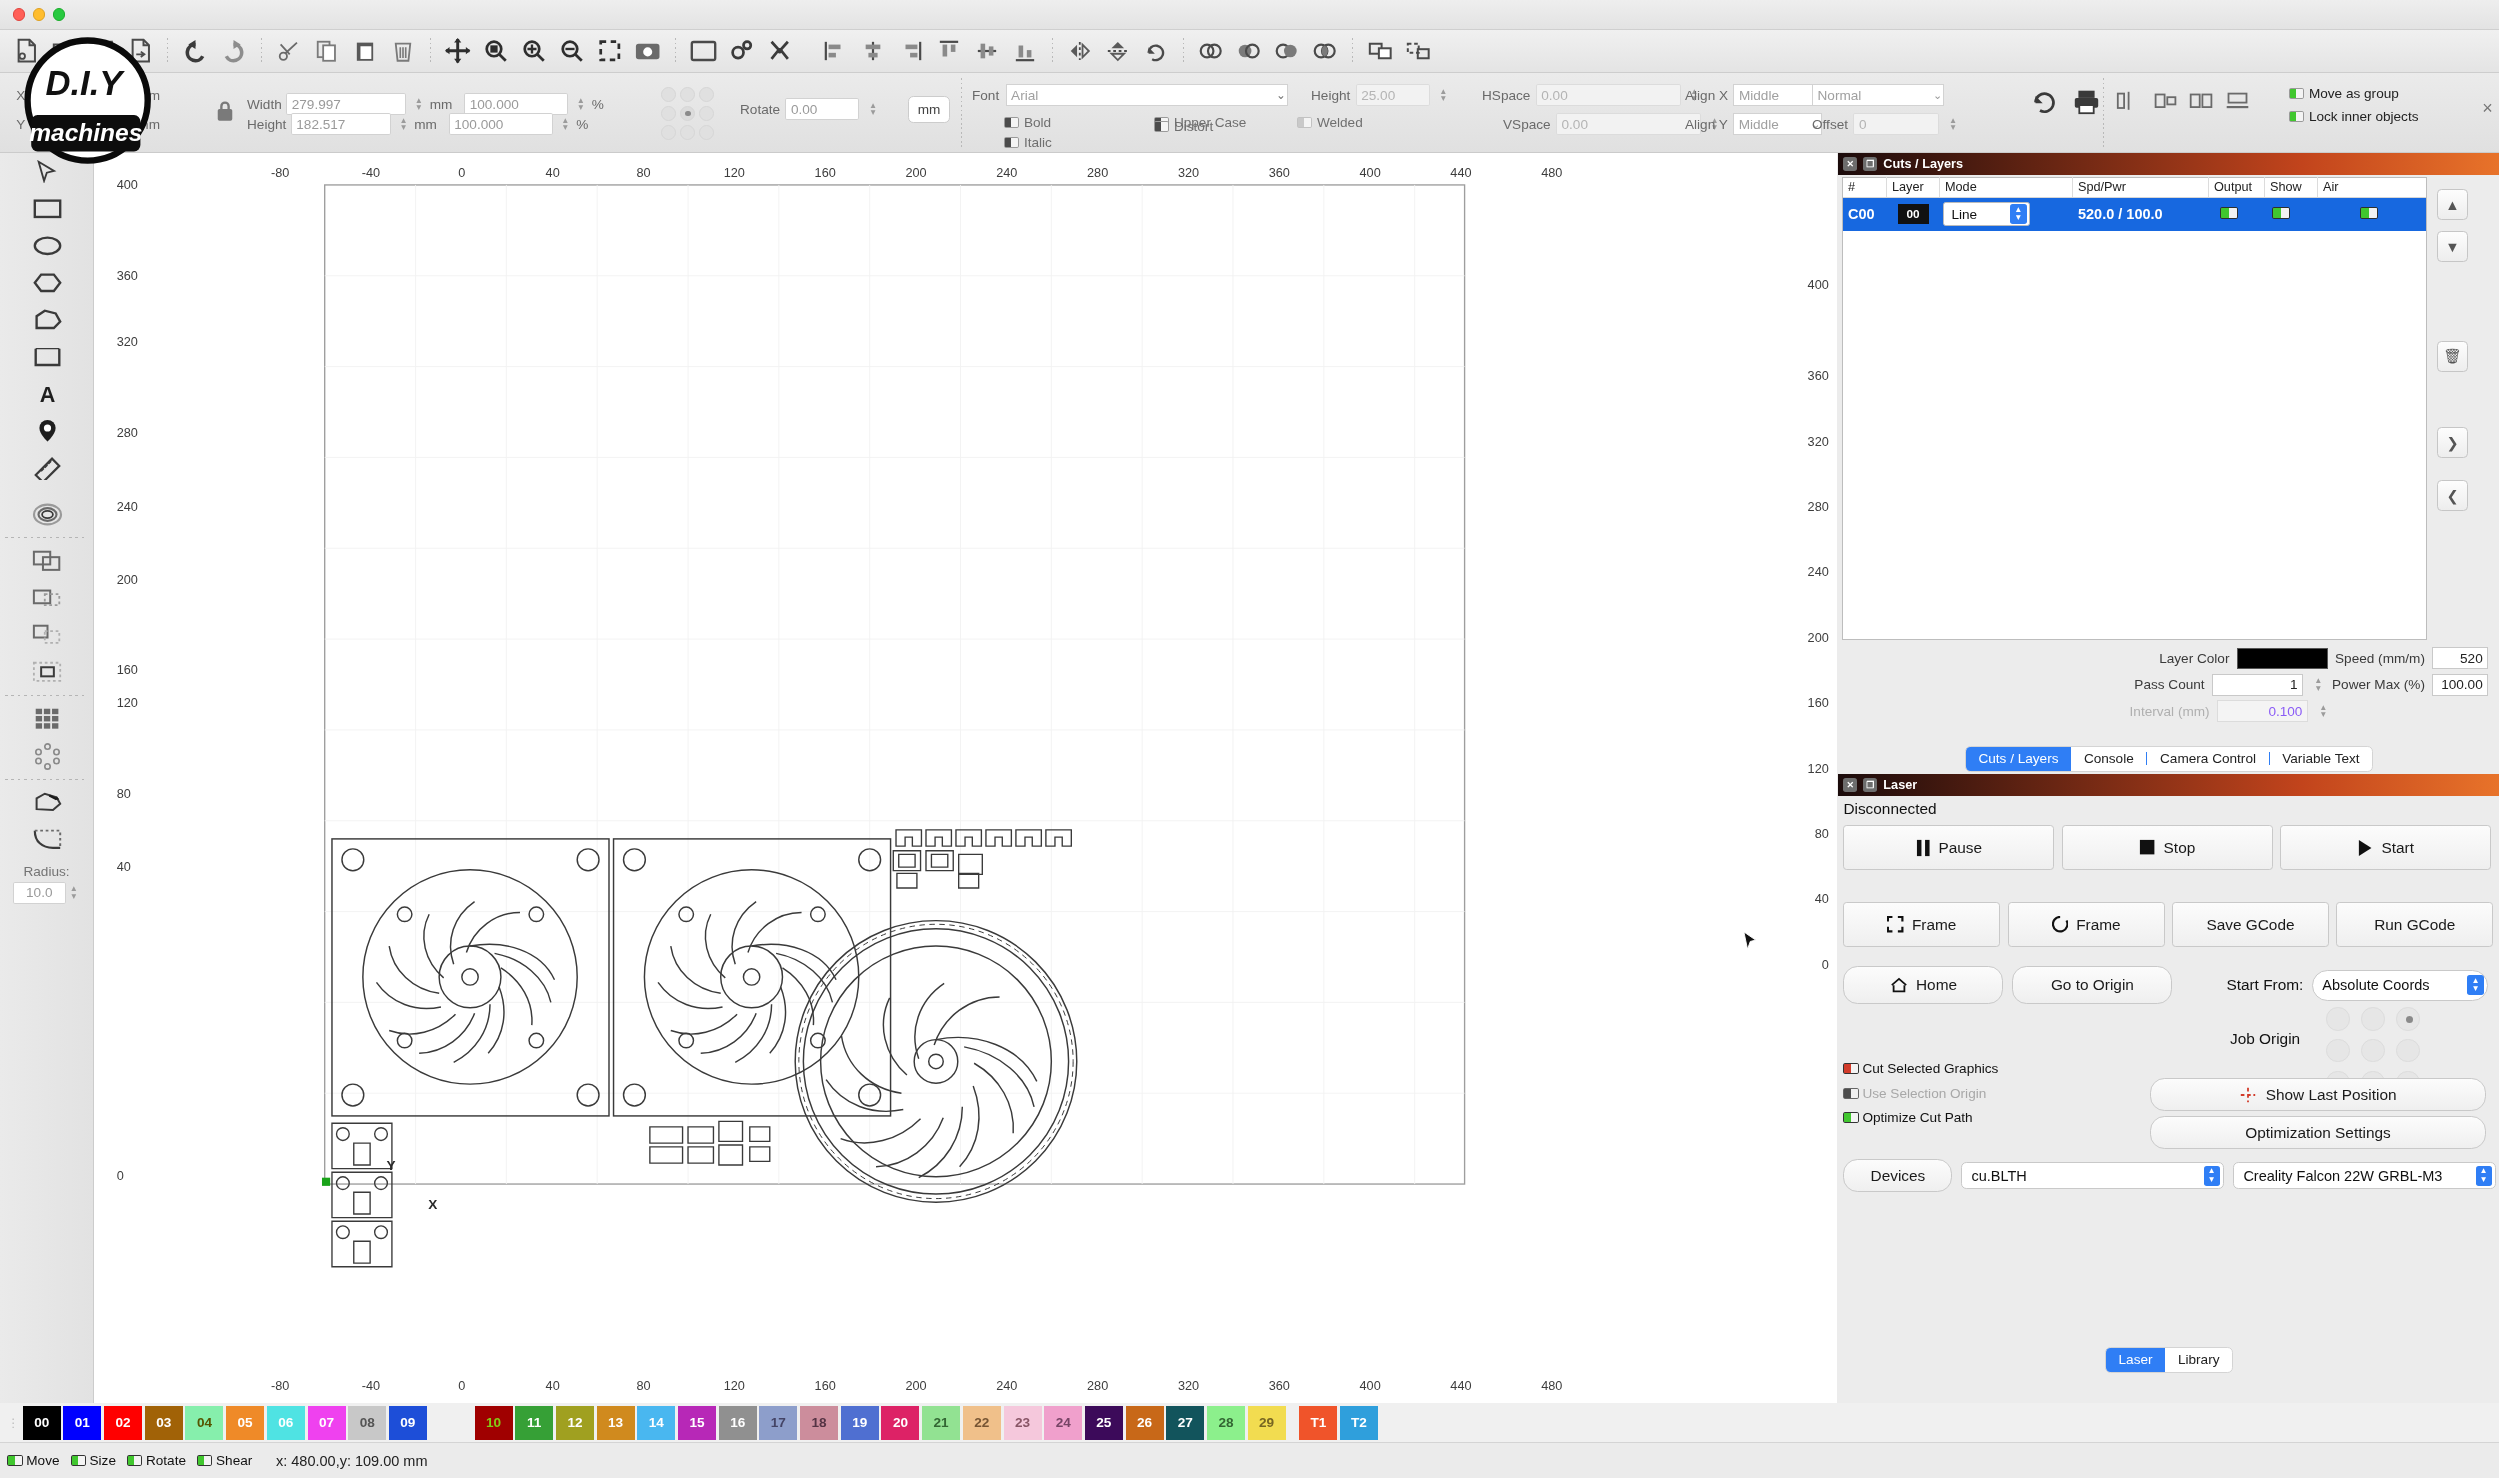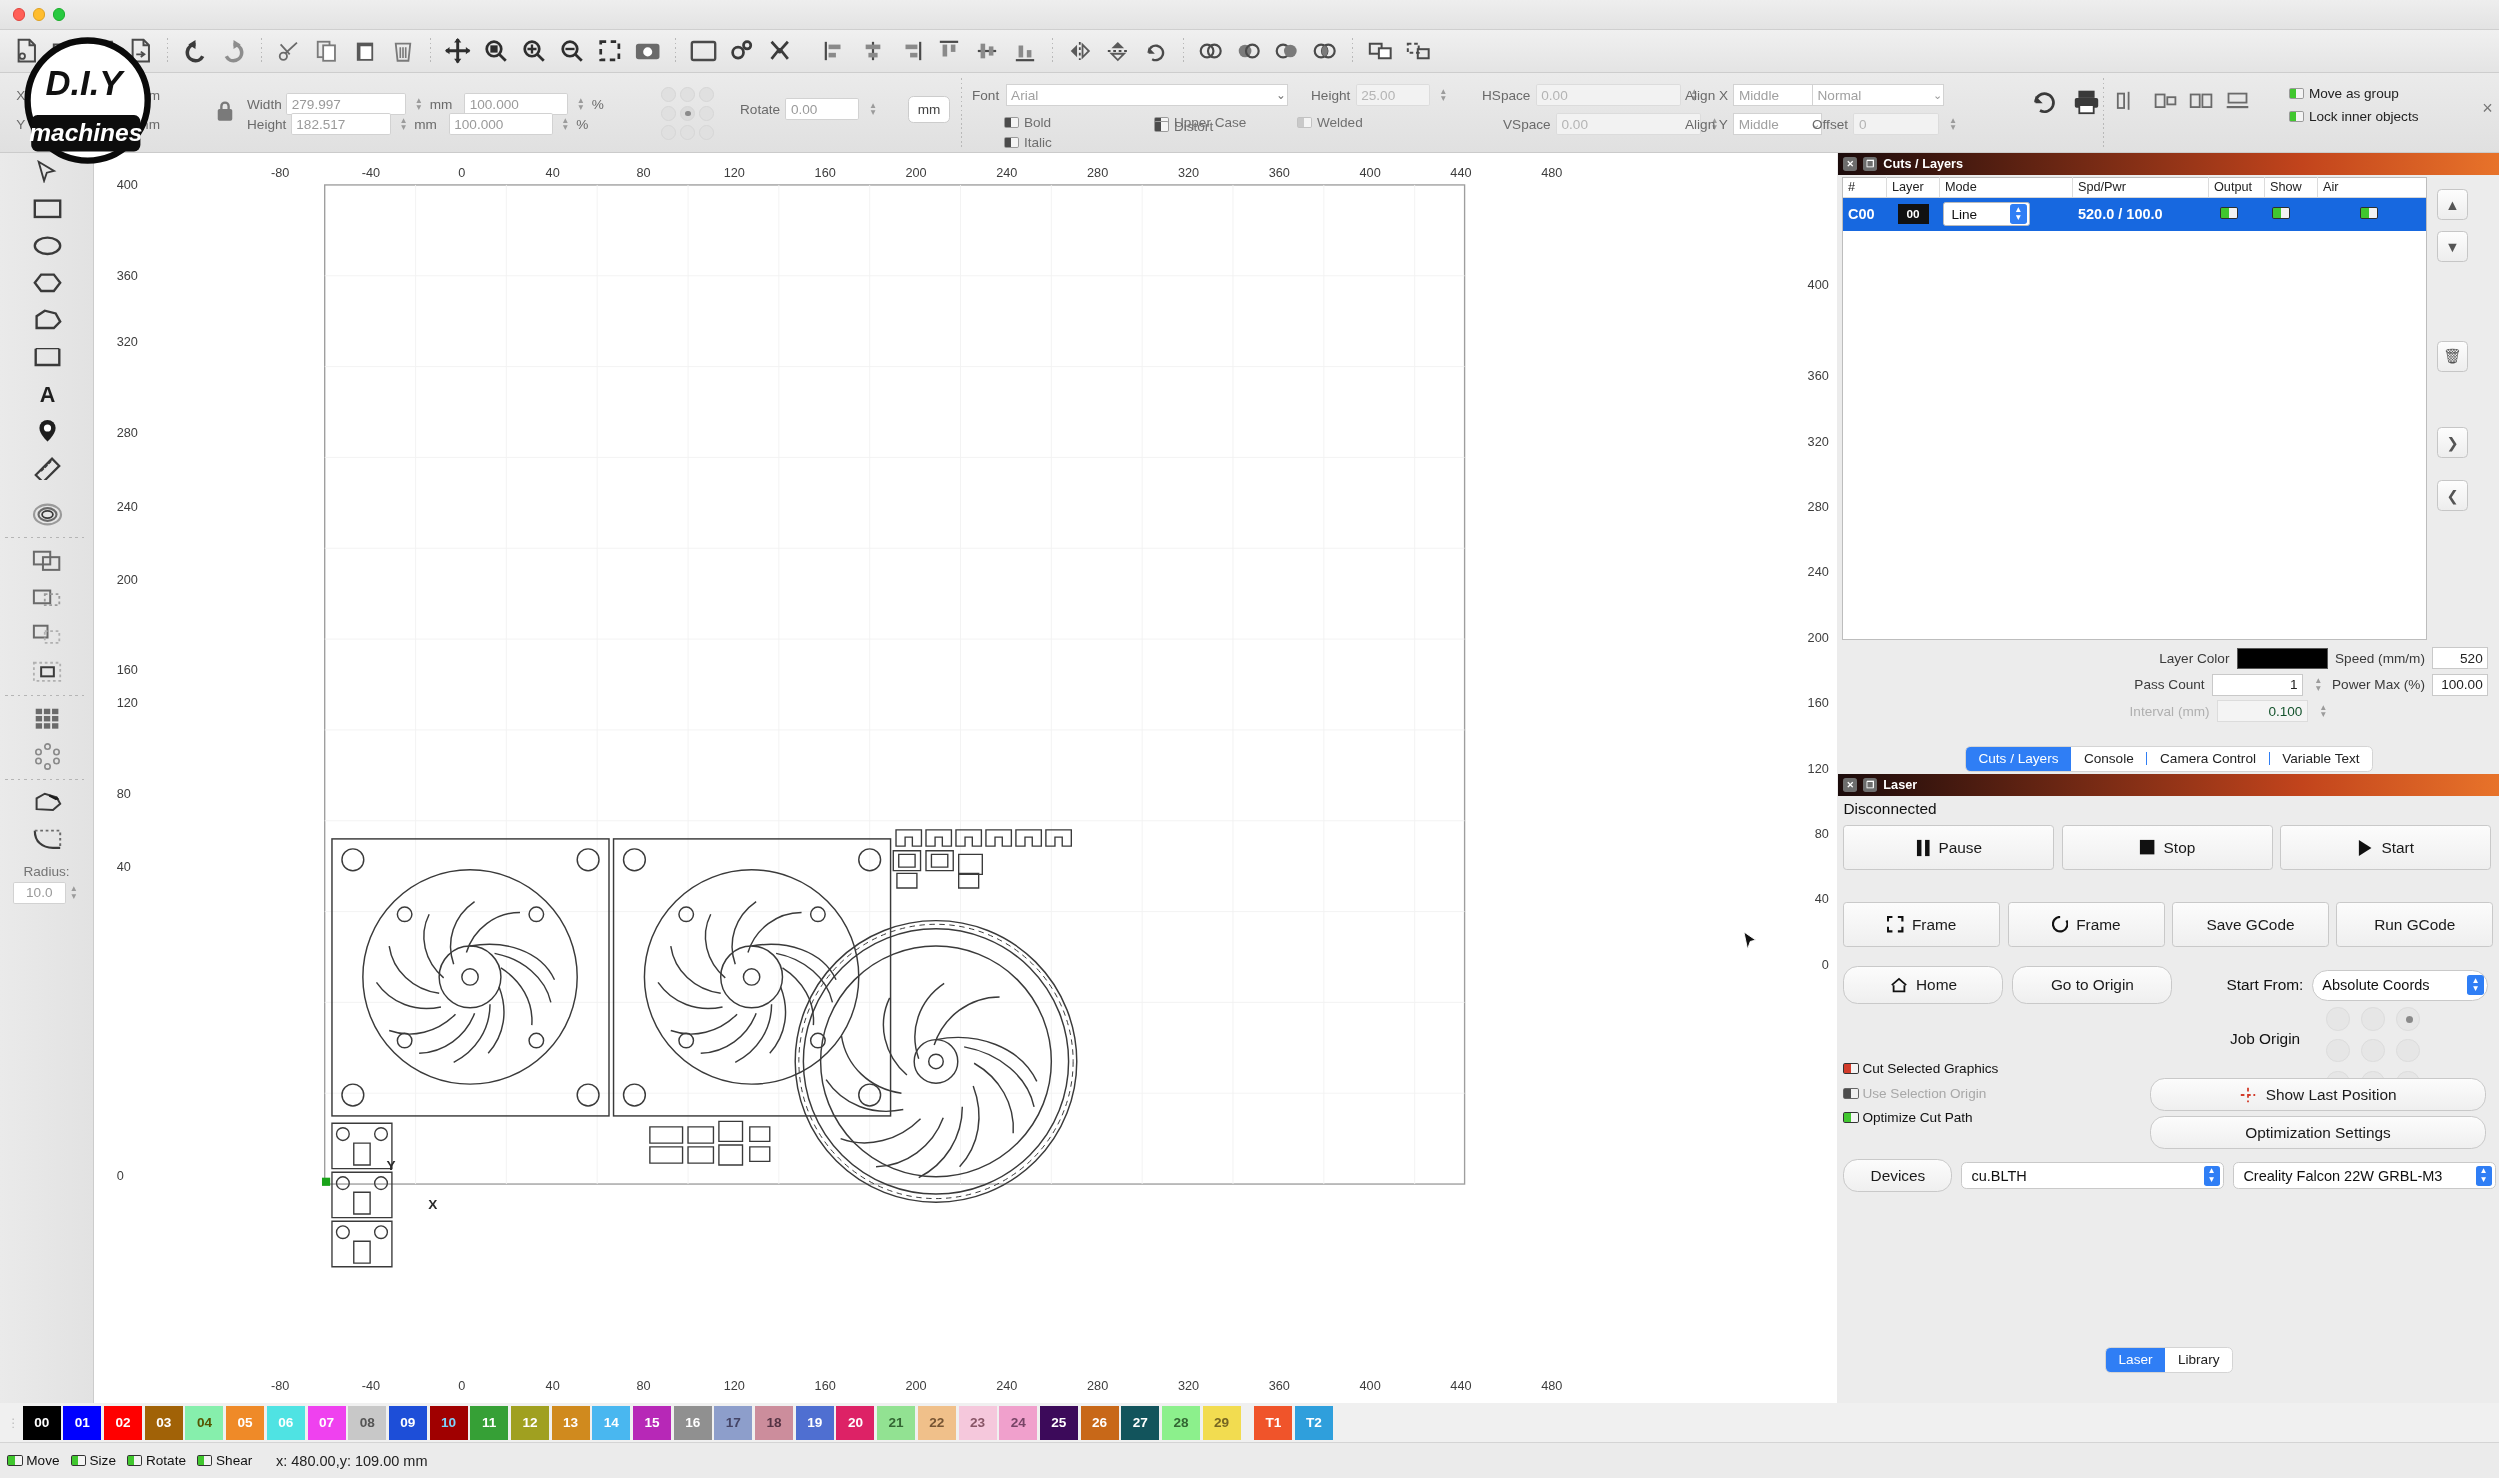--- a/index.html
+++ b/index.html
@@ -986,21 +986,21 @@
       <div class="settrow">
         <span>Pass Count</span>
         <span class="numfld" style="width:91px">1</span>
         <span class="spin">▲<br>▼</span>
         <span>Power Max (%)</span>
         <span class="numfld" style="width:56px">100.00</span>
         <span class="spin">▲<br>▼</span>
       </div>
       <div class="settrow" style="color:#b0b0b0">
         <span>Interval (mm)</span>
-        <span class="numfld" style="width:91px;color:#14532d;background:#f4f4f4;border-color:#dcdcdc;">0.100</span>
+        <span class="numfld" style="width:91px;color:#8b5cf6;background:#f4f4f4;border-color:#dcdcdc;">0.100</span>
         <span class="spin">▲<br>▼</span>
         <span style="width:173px"></span>
       </div>
     </div>
 
     <div class="tabbar" style="position:absolute;left:0;top:589px;width:662px;">
       <div class="tabs">
         <div class="tab active">Cuts / Layers</div>
         <div class="tab">Console</div>
         <div class="tabdiv"></div>
@@ -1135,21 +1135,21 @@
         <div class="pc" style="background: rgb(0, 0, 0); color: rgb(255, 255, 255);">00</div>
         <div class="pc" style="background: rgb(0, 0, 255); color: rgb(255, 255, 255);">01</div>
         <div class="pc" style="background: rgb(255, 0, 0); color: rgb(255, 255, 255);">02</div>
         <div class="pc" style="background: #a16207; color: rgb(255, 255, 255);">03</div>
         <div class="pc" style="background: #86efac; color: rgb(85, 85, 0);">04</div>
         <div class="pc" style="background: rgb(239, 138, 40); color: rgb(255, 255, 255);">05</div>
         <div class="pc" style="background: rgb(79, 227, 227); color: rgb(255, 255, 255);">06</div>
         <div class="pc" style="background: rgb(239, 65, 239); color: rgb(255, 255, 255);">07</div>
         <div class="pc" style="background: rgb(200, 200, 200); color: rgb(85, 85, 85);">08</div>
         <div class="pc" style="background: #1d4ed8; color: rgb(255, 255, 255); text-align: right;">09</div>
-        <div class="pc" style="background: rgb(160, 0, 0); color: #7dd3fc;">10</div>
+        <div class="pc" style="background: rgb(160, 0, 0); color: #84cc16; margin-left: 45px;">10</div>
         <div class="pc" style="background: rgb(54, 160, 54); color: rgb(255, 255, 255);">11</div>
         <div class="pc" style="background: rgb(160, 160, 32); color: rgb(255, 255, 255);">12</div>
         <div class="pc" style="background: rgb(208, 138, 30); color: rgb(255, 255, 255);">13</div>
         <div class="pc" style="background: rgb(73, 183, 240); color: rgb(255, 255, 255);">14</div>
         <div class="pc" style="background: rgb(183, 40, 183); color: rgb(255, 255, 255);">15</div>
         <div class="pc" style="background: rgb(144, 144, 144); color: rgb(255, 255, 255);">16</div>
         <div class="pc" style="background: rgb(141, 158, 203); color: rgb(68, 68, 102);">17</div>
         <div class="pc" style="background: rgb(204, 141, 156); color: rgb(85, 51, 68);">18</div>
         <div class="pc" style="background: rgb(79, 111, 209); color: rgb(255, 255, 255);">19</div>
         <div class="pc" style="background: rgb(221, 34, 102); color: rgb(255, 255, 255);">20</div>

